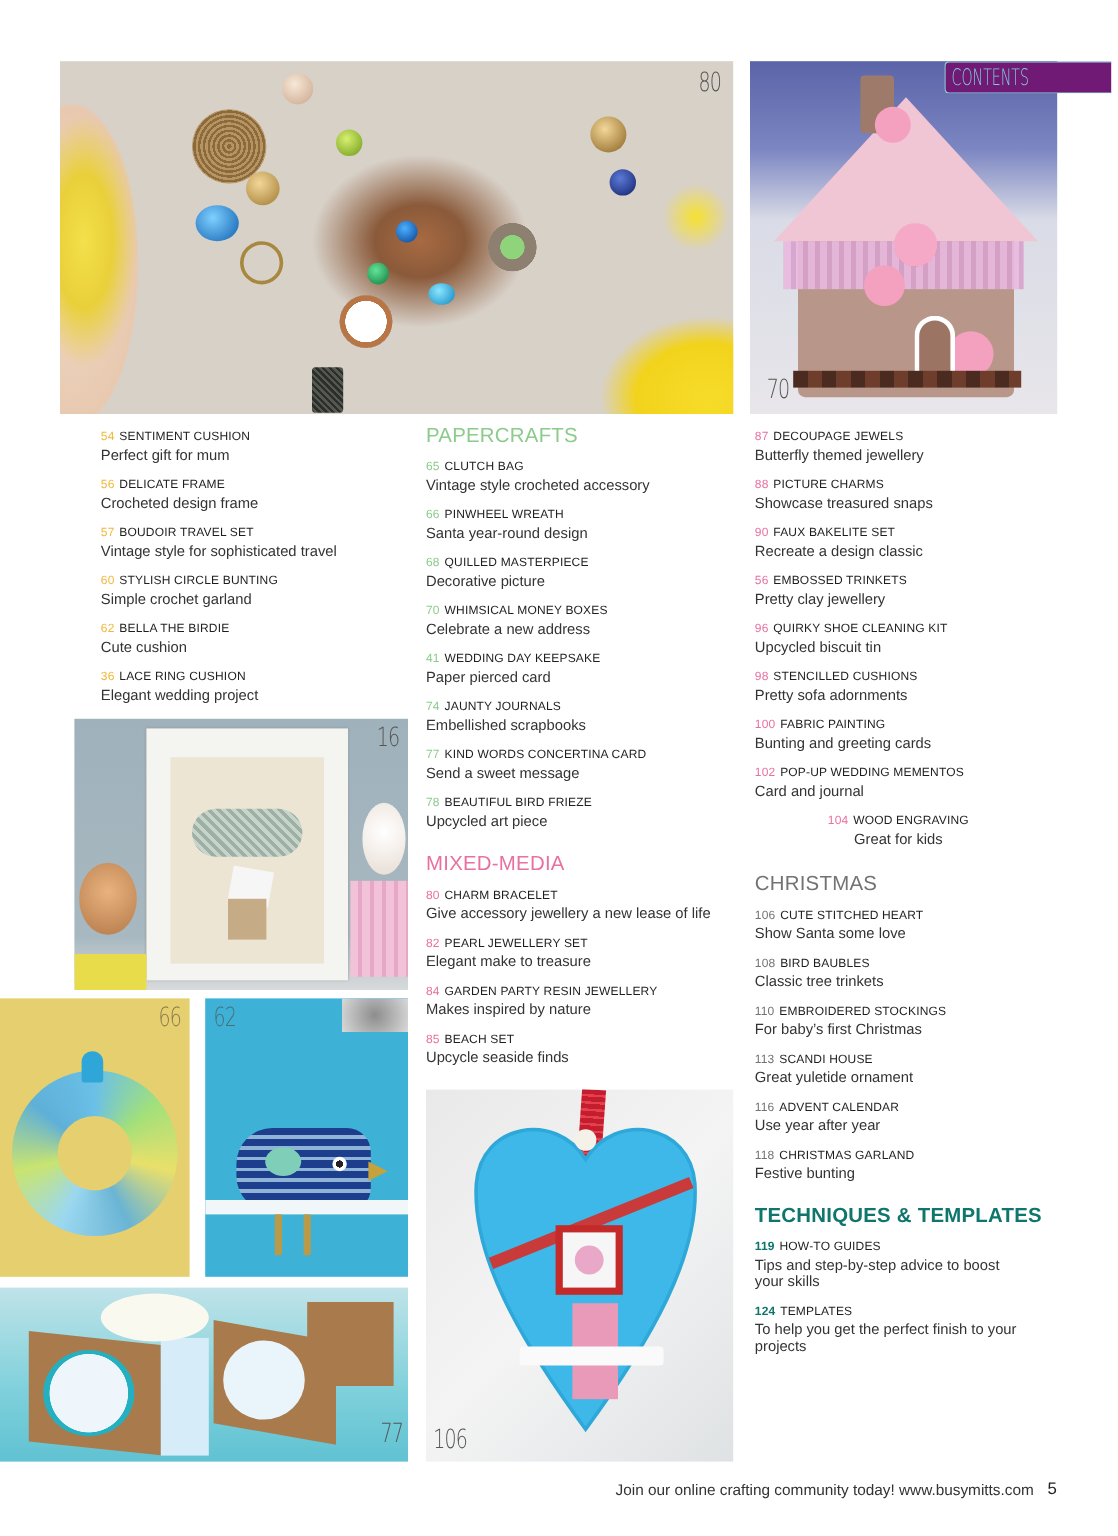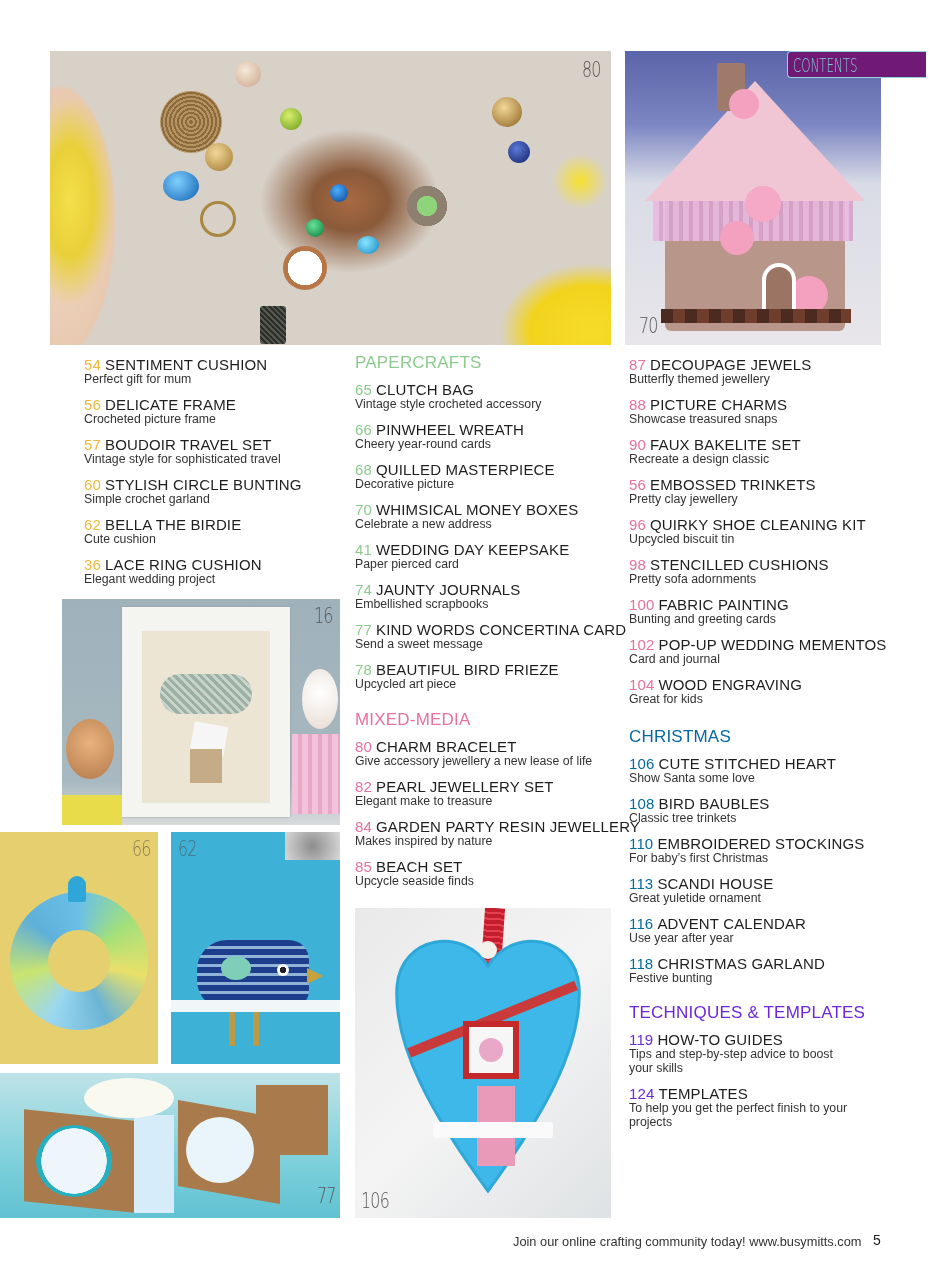--- a/index.html
+++ b/index.html
@@ -46,30 +46,30 @@
   
   #contents-tab { position: absolute; left: 787px; top: 51px; width: 139px; height: 27px;
     background: #701a75; border: 1px solid #8ed6de; border-right: none; border-radius: 4px 0 0 4px; }
   #contents-tab span { position: absolute; left: 5px; top: 2px; font-family: "DejaVu Sans", sans-serif;
     font-size: 19px; font-weight: 200; color: #7fcdd6; letter-spacing: 0px; transform: scaleX(0.62); transform-origin: left top; }
 
   
   .col { position: absolute; }
   .sec-head { font-size: 17px; letter-spacing: 0.2px; margin-bottom: 10px; line-height: 20px; }
   .entry { margin-bottom: 12px; }
-  .entry .t { font-size: 15px; line-height: 14px; color: #1e1e1e; letter-spacing: 0.15px; white-space: nowrap; }
+  .entry .t { font-size: 10px; line-height: 14px; color: #1e1e1e; letter-spacing: 0.15px; white-space: nowrap; }
   .entry .t .n { margin-right: 4px; }
   .entry .d { font-size: 12.3px; line-height: 14px; color: #333; white-space: nowrap; }
   .entry .d.wrap { white-space: normal; width: 220px; }
 
   .gold { color: #f1b83a; }
   .green { color: #8ccb8c; }
   .pink { color: #e8719f; }
-  .red { color: #0369a1; }
-  .teal { color: #6d28d9; }
+  .red { color: #737373; }
+  .teal { color: #0f766e; font-weight: bold; }
 
   #footer { position: absolute; left: 513px; top: 1234px; font-size: 12.8px; color: #333; white-space: nowrap; }
   #folio { position: absolute; left: 873px; top: 1232px; font-size: 14px; color: #222; }
 </style>
 </head>
 <body>
 
 <div id="ph-bracelet" class="photo">
   <div class="bead" style="left:185px;top:10px;width:26px;height:26px;background:radial-gradient(circle at 40% 35%,#f7e8d8,#c9a58a);"></div>
   <div class="bead" style="left:110px;top:40px;width:62px;height:62px;background:repeating-radial-gradient(circle,#8c6a3a 0 2px,#b69463 2px 4px);"></div>
@@ -164,21 +164,21 @@
   <span class="pnum" style="left:6px;top:280px;">106</span>
 </div>
 
 <div class="col" style="left:84px;top:358px;">
   <div class="entry">
     <div class="t"><span class="n gold">54</span><span>SENTIMENT CUSHION</span></div>
     <div class="d">Perfect gift for mum</div>
   </div>
   <div class="entry">
     <div class="t"><span class="n gold">56</span><span>DELICATE FRAME</span></div>
-    <div class="d">Crocheted picture frame</div>
+    <div class="d">Crocheted design frame</div>
   </div>
   <div class="entry">
     <div class="t"><span class="n gold">57</span><span>BOUDOIR TRAVEL SET</span></div>
     <div class="d">Vintage style for sophisticated travel</div>
   </div>
   <div class="entry">
     <div class="t"><span class="n gold">60</span><span>STYLISH CIRCLE BUNTING</span></div>
     <div class="d">Simple crochet garland</div>
   </div>
   <div class="entry">
@@ -192,21 +192,21 @@
 </div>
 
 <div class="col" style="left:355px;top:353px;">
   <div class="sec-head green">PAPERCRAFTS</div>
   <div class="entry">
     <div class="t"><span class="n green">65</span><span>CLUTCH BAG</span></div>
     <div class="d">Vintage style crocheted accessory</div>
   </div>
   <div class="entry">
     <div class="t"><span class="n green">66</span><span>PINWHEEL WREATH</span></div>
-    <div class="d">Cheery year-round cards</div>
+    <div class="d">Santa year-round design</div>
   </div>
   <div class="entry">
     <div class="t"><span class="n green">68</span><span>QUILLED MASTERPIECE</span></div>
     <div class="d">Decorative picture</div>
   </div>
   <div class="entry">
     <div class="t"><span class="n green">70</span><span>WHIMSICAL MONEY BOXES</span></div>
     <div class="d">Celebrate a new address</div>
   </div>
   <div class="entry">
@@ -271,21 +271,21 @@
     <div class="d">Pretty sofa adornments</div>
   </div>
   <div class="entry">
     <div class="t"><span class="n pink">100</span><span>FABRIC PAINTING</span></div>
     <div class="d">Bunting and greeting cards</div>
   </div>
   <div class="entry">
     <div class="t"><span class="n pink">102</span><span>POP-UP WEDDING MEMENTOS</span></div>
     <div class="d">Card and journal</div>
   </div>
-  <div class="entry" style="margin-bottom:21px;">
+  <div class="entry" style="margin-bottom:21px;text-align:center;">
     <div class="t"><span class="n pink">104</span><span>WOOD ENGRAVING</span></div>
     <div class="d">Great for kids</div>
   </div>
 
   <div class="sec-head red">CHRISTMAS</div>
   <div class="entry">
     <div class="t"><span class="n red">106</span><span>CUTE STITCHED HEART</span></div>
     <div class="d">Show Santa some love</div>
   </div>
   <div class="entry">

